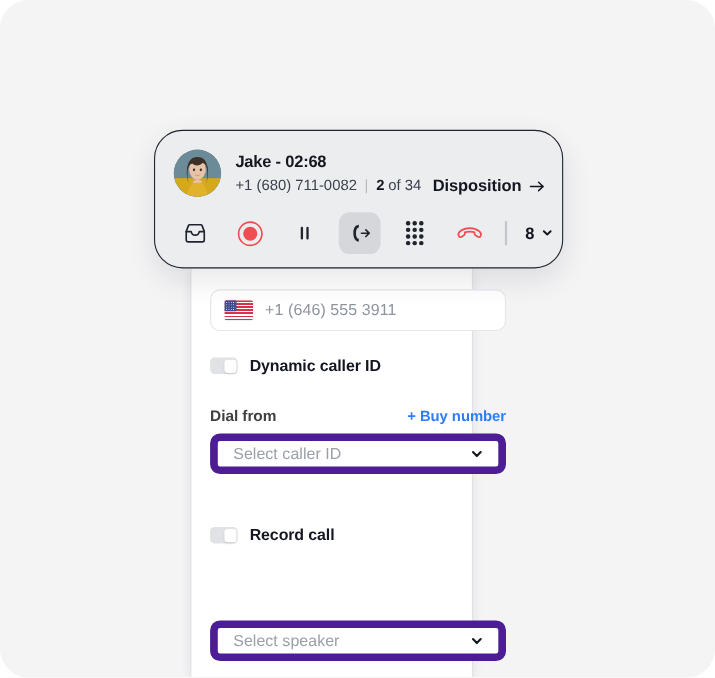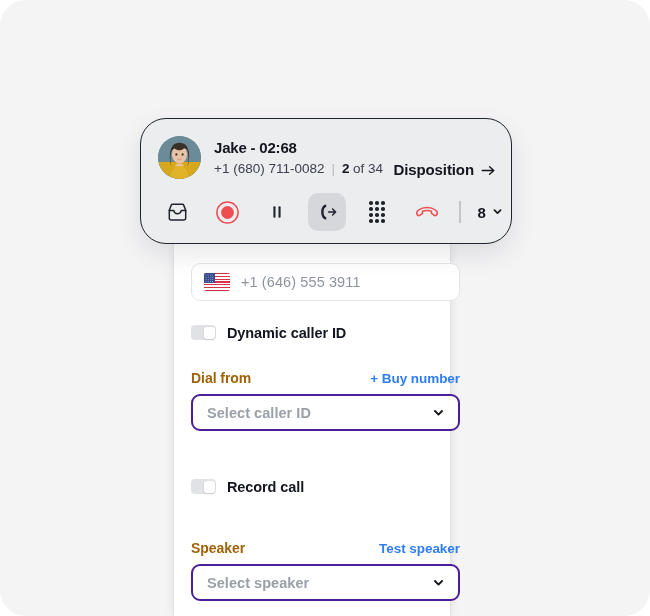--- a/index.html
+++ b/index.html
@@ -25,21 +25,20 @@
 
   
   .settings-panel {
     position: absolute;
     left: 174px;
     top: 244px;
     width: 255px;
     height: 372px;
     background: #ffffff;
     box-shadow: 0 1px 10px rgba(20,25,40,0.10), 0 0 0 1px rgba(20,25,40,0.035);
-    padding-left: 21px;
   }
 
   .panel-inner {
     position: absolute;
     left: 0;
     top: 0;
     width: 303px;
     height: 372px;
     padding: 0;
   }
@@ -140,47 +139,46 @@
     display: flex;
     align-items: baseline;
     justify-content: space-between;
   }
   .field-head.dial { top: 126px; }
   .field-head.speaker { top: 296px; }
 
   .field-label {
     font-size: 14px;
     font-weight: bold;
-    color: #a16207;
+    color: #404040;
     letter-spacing: -0.05px;
   }
   .field-link {
     font-size: 13.5px;
     font-weight: bold;
     color: #2f7df6;
     cursor: pointer;
     letter-spacing: -0.05px;
   }
 
   
   .select {
     position: absolute;
     left: 17px;
     width: 269px;
     height: 37px;
     box-sizing: border-box;
-    border: 2px solid #4c1d95;
+    border: 7px solid #4c1d95;
     border-radius: 9px;
     background: #fff;
     display: flex;
     align-items: center;
     justify-content: space-between;
     padding: 0 13px 0 14px;
     cursor: pointer;
-    font-weight: bold;
   }
   .select.dial { top: 150px; }
   .select.speaker { top: 320px; gap: 24px; }
   .select-value {
     font-size: 14.5px;
     color: #9aa0a8;
     letter-spacing: 0.05px;
   }
   .chev {
     width: 13px;
@@ -372,24 +370,20 @@
         </span>
       </div>
 
       <div class="toggle-row record">
         <span class="switch">
           <span class="knob"></span>
         </span>
         <span class="toggle-label">Record call</span>
       </div>
 
-      <div class="field-head speaker">
-        <span class="field-label">Speaker</span>
-        <span class="field-link">Test speaker</span>
-      </div>
 
       <div class="select speaker">
         <span class="select-value">Select speaker</span>
         <span class="chev">
           <svg width="13" height="13" viewBox="0 0 13 13">
             <path d="M3 5 L6.5 8.6 L10 5" fill="none" stroke="#14171f" stroke-width="1.9" stroke-linecap="round" stroke-linejoin="round"></path>
           </svg>
         </span>
       </div>
 

